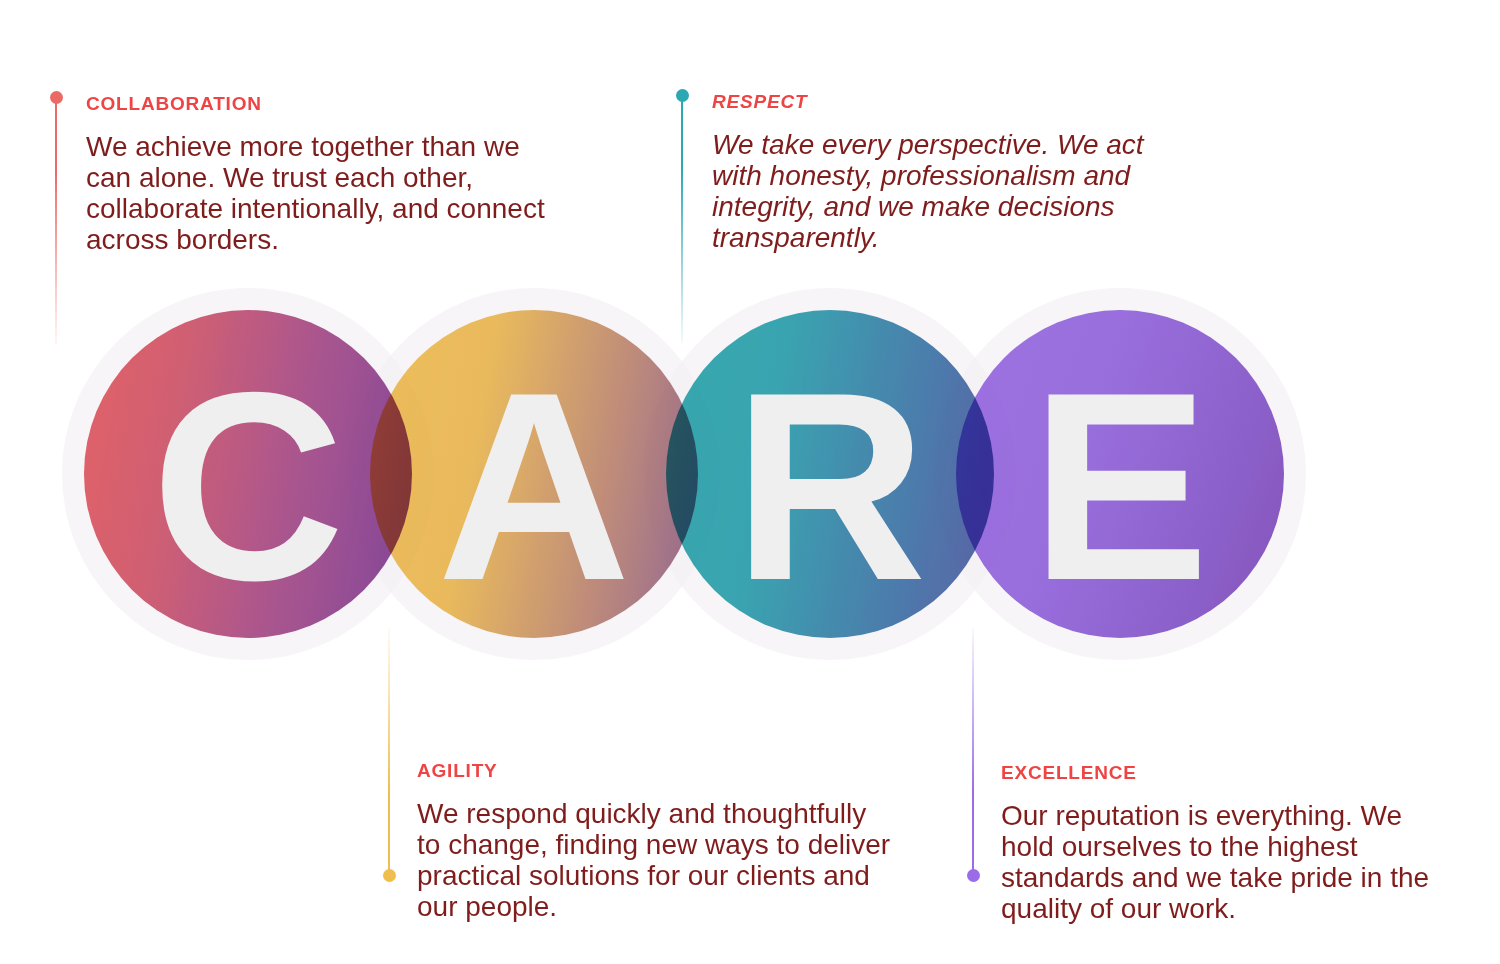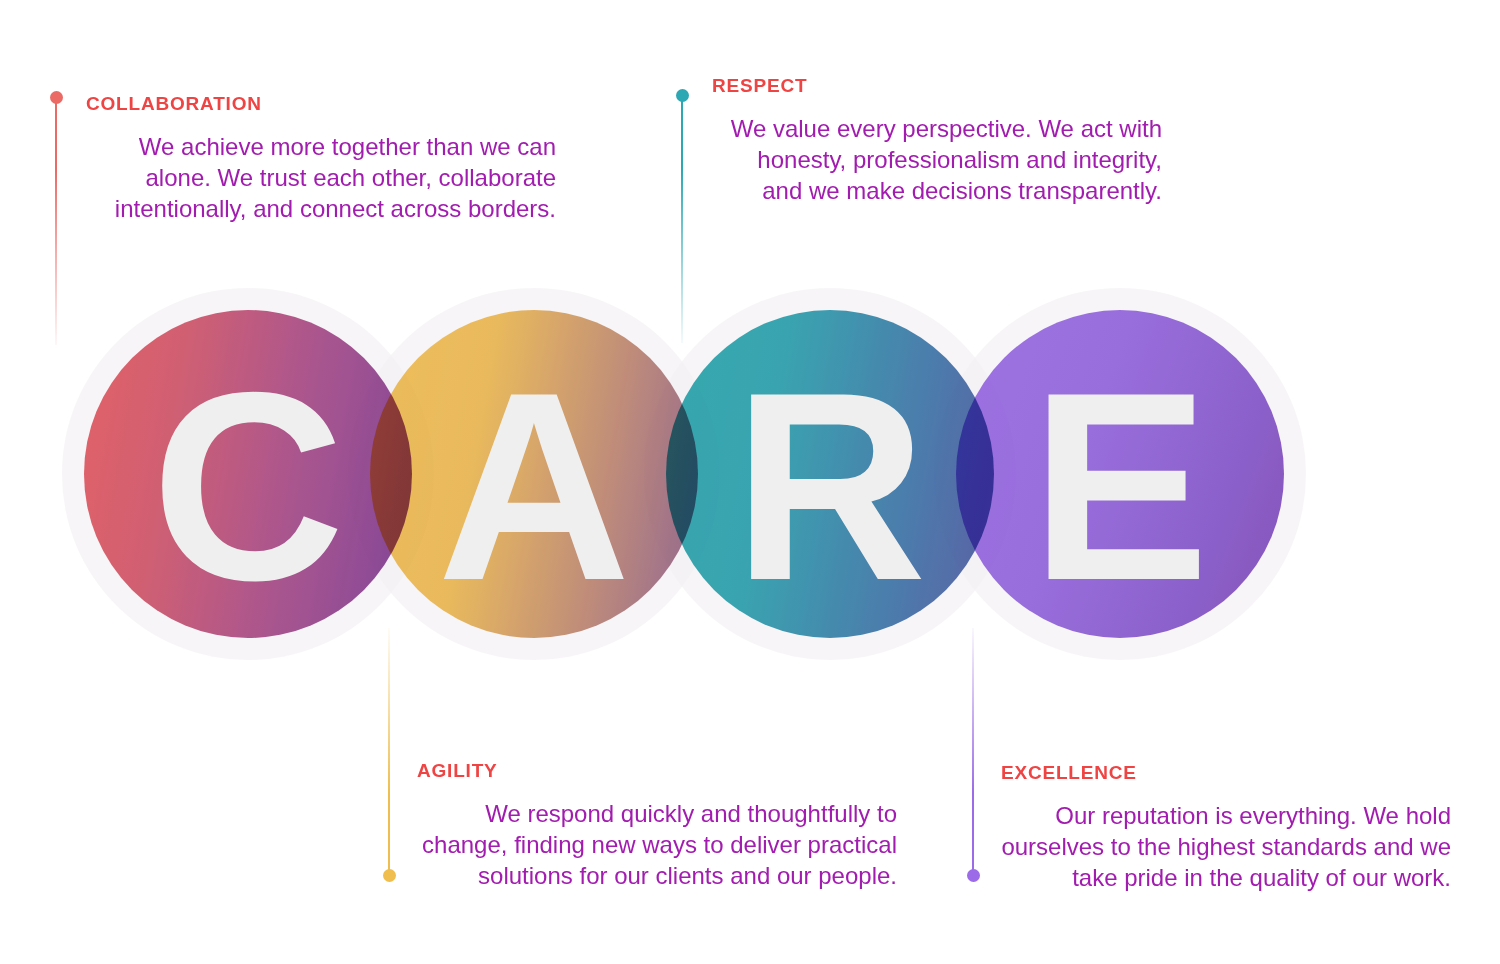--- a/index.html
+++ b/index.html
@@ -54,24 +54,23 @@
     text-transform: lowercase;
     line-height: 1;
     margin-bottom: 16px;
     white-space: nowrap;
   }
   .block h2::first-letter { font-size: 27px; }
 
   .block p {
     font-family: "Liberation Sans", sans-serif;
     font-weight: 400;
-    font-size: 24px;
+    font-size: 28px;
     line-height: 31px;
-    color: #a21caf;
-    text-align: right;
+    color: #7f1d1d;
   }
 
   
   .rings {
     position: absolute;
     left: 0;
     top: 0;
     width: 1500px;
     height: 964px;
     pointer-events: none;
@@ -154,23 +153,23 @@
   <div class="connector up" style="left:972px; top:628px; height:250px;">
     <div class="line" style="background: linear-gradient(0deg, #9B6BE8 0%, #9B6BE8 34%, rgba(155,107,232,0.05) 100%);"></div>
     <div class="dot" style="background:#9B6BE8;"></div>
   </div>
 
   <div class="block" style="left:86px; top:88px; width:470px;">
     <h2>Collaboration</h2>
     <p>We achieve more together than we can alone. We trust each other, collaborate intentionally, and connect across borders.</p>
   </div>
 
-  <div class="block" style="left:712px; top:70px; width:450px;">
+  <div class="block" style="left:712px; top:86px; width:450px;font-style:italic;">
     <h2>Respect</h2>
-    <p>We value every perspective. We act with honesty, professionalism and integrity, and we make decisions transparently.</p>
+    <p>We take every perspective. We act with honesty, professionalism and integrity, and we make decisions transparently.</p>
   </div>
 
   <div class="block" style="left:1001px; top:757px; width:450px;">
     <h2>Excellence</h2>
     <p>Our reputation is everything. We hold ourselves to the highest standards and we take pride in the quality of our work.</p>
   </div>
 
   <div class="block" style="left:417px; top:755px; width:480px;">
     <h2>Agility</h2>
     <p>We respond quickly and thoughtfully to change, finding new ways to deliver practical solutions for our clients and our people.</p>

